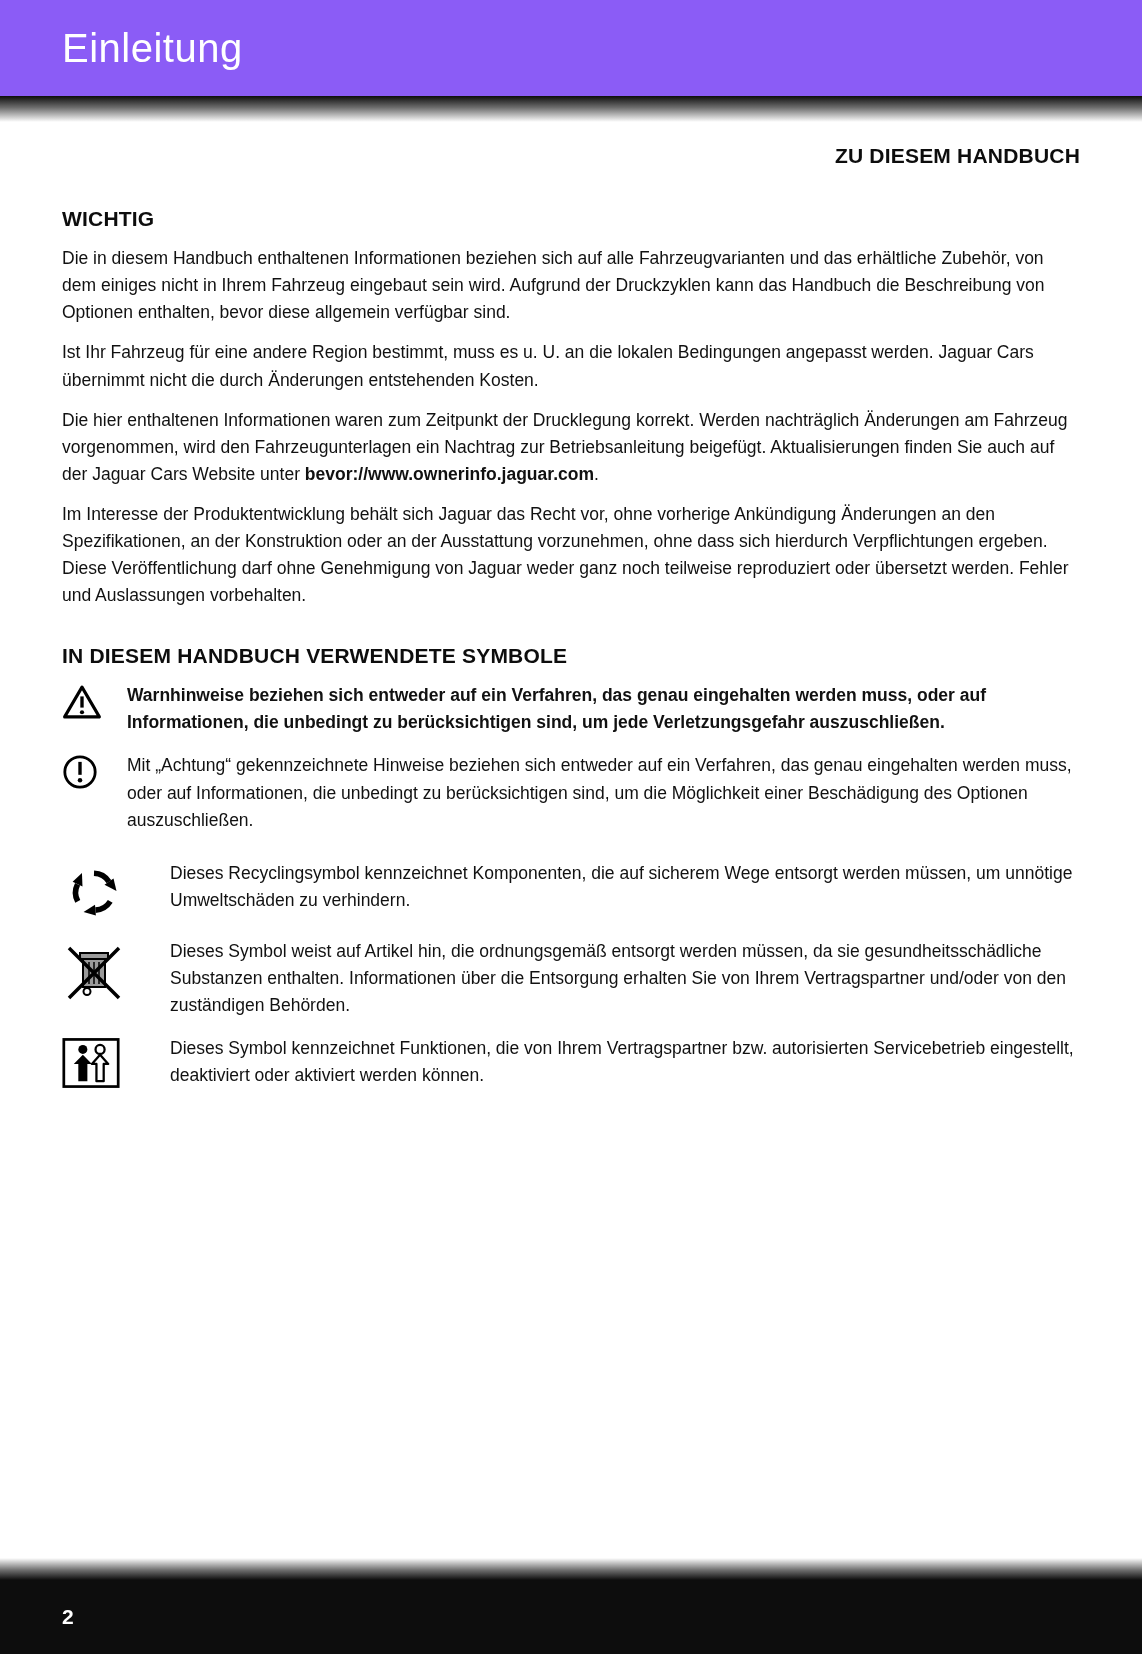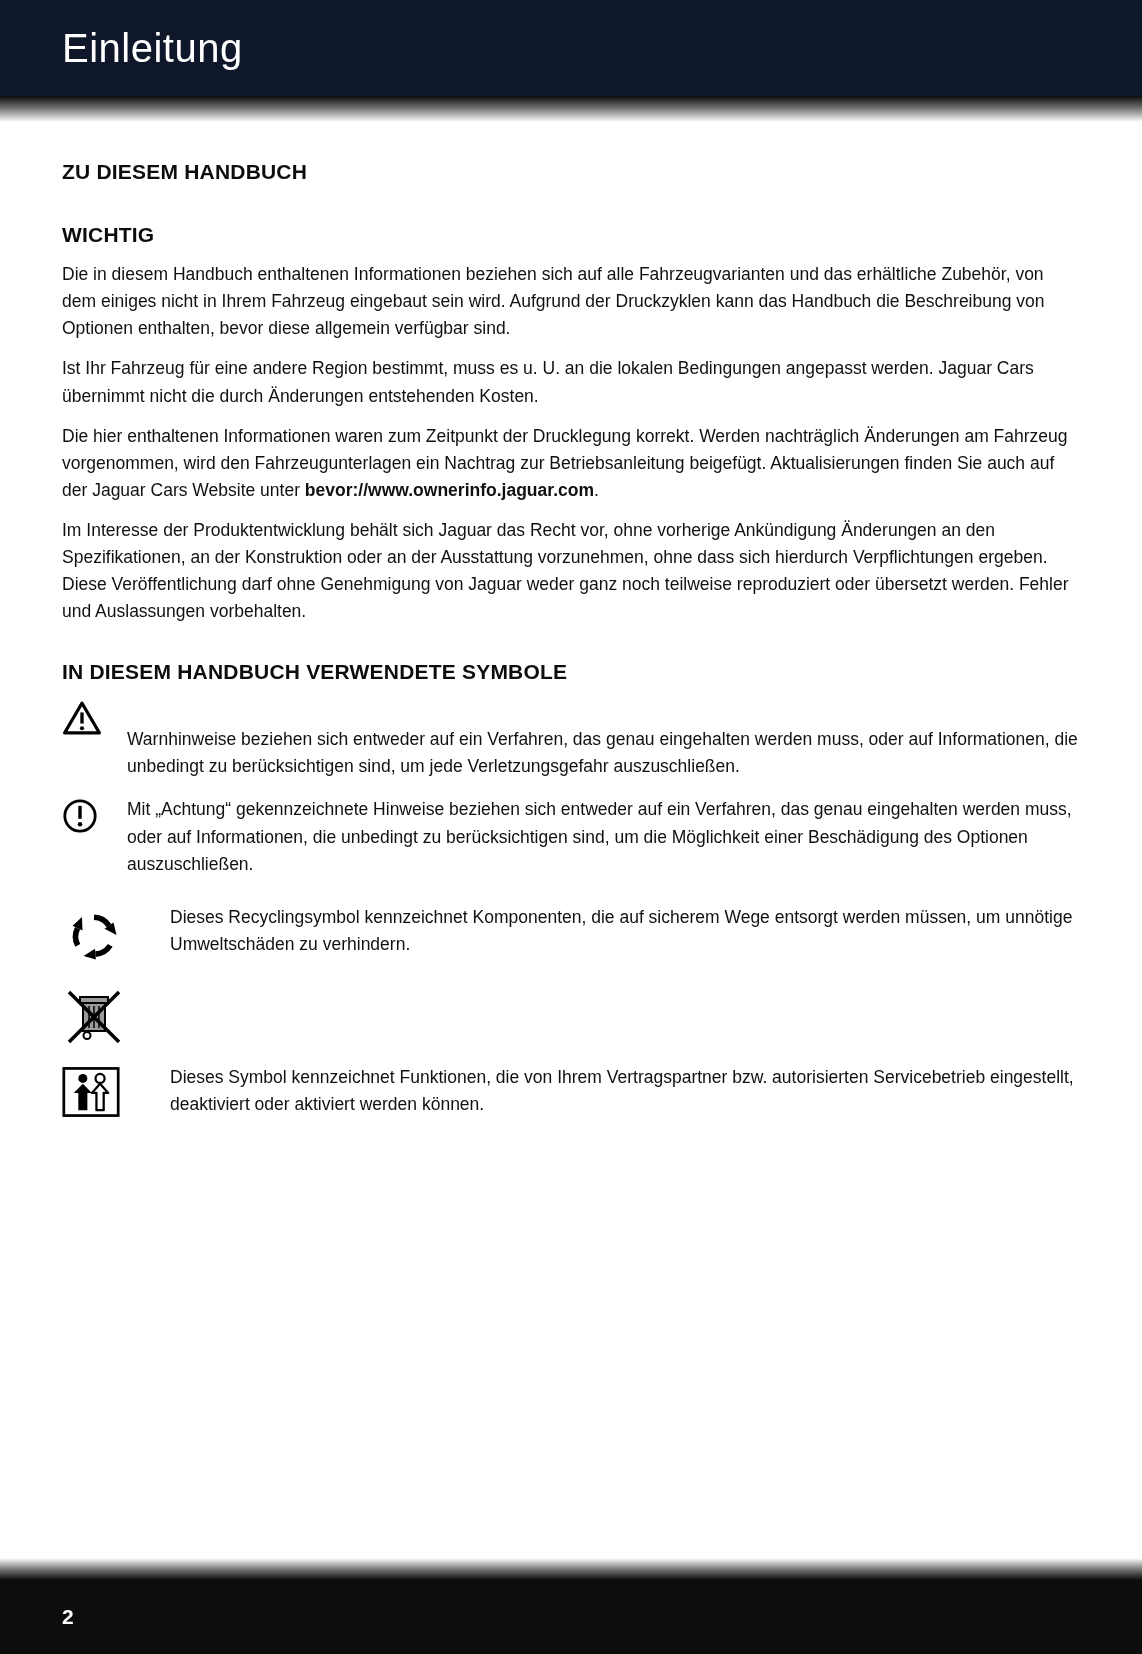--- a/index.html
+++ b/index.html
@@ -11,21 +11,21 @@
     min-height: 1654px;
     display: flex;
     flex-direction: column;
     font-family: "Liberation Sans", sans-serif;
     color: #111111;
     background: #ffffff;
   }
 
   
   .page-header {
-    background: #0f172a;
+    background: #8b5cf6;
     height: 96px;
     display: flex;
     align-items: center;
     padding-left: 62px;
   }
   .page-header h1 {
     margin: 0;
     color: #ffffff;
     font-size: 40px;
     font-weight: 400;
@@ -42,39 +42,39 @@
     font-size: 17.5px;
     line-height: 1.55;
   }
   h2 {
     font-size: 21px;
     font-weight: 700;
     letter-spacing: 0.2px;
     margin: 30px 0 10px 0;
     color: #0d0d0d;
   }
-  .content section:first-child h2 { margin-top: 28px; }
+  .content section:first-child h2 { margin-top: 12px; text-align: right; }
   p { margin: 0 0 13px 0; }
   p.italic { }
   .url { font-weight: 700; }
 
   
   .symbol-item {
     display: flex;
     align-items: flex-start;
     margin-bottom: 16px;
   }
   .symbol-item.gap-top { margin-top: 26px; }
   .symbol-icon {
     flex: 0 0 65px;
     padding-top: 2px;
   }
   .symbol-icon.large { flex: 0 0 108px; }
   .symbol-text { flex: 1 1 auto; margin: 0; }
-  .symbol-text.bold { font-weight: 400; margin-top: 28px; }
+  .symbol-text.bold { font-weight: 700; }
   svg { display: block; }
 
   
   .footer-fade {
     margin-top: auto;
     height: 22px;
     background: linear-gradient(to bottom, #ffffff 0%, #6e6e6e 55%, #0d0d0d 100%);
   }
   .page-footer {
     background: #0d0d0d;
@@ -160,20 +160,21 @@
           <svg viewBox="0 0 64 64" width="64" height="64" aria-hidden="true">
             <rect x="21" y="19" width="22" height="28" fill="#9a9a9a" stroke="#000" stroke-width="2"></rect>
             <line x1="27" y1="22" x2="27" y2="44" stroke="#000" stroke-width="1.5"></line>
             <line x1="32" y1="22" x2="32" y2="44" stroke="#000" stroke-width="1.5"></line>
             <line x1="37" y1="22" x2="37" y2="44" stroke="#000" stroke-width="1.5"></line>
             <rect x="18" y="13" width="28" height="6" fill="#9a9a9a" stroke="#000" stroke-width="2"></rect>
             <circle cx="25" cy="51.5" r="3.5" fill="none" stroke="#000" stroke-width="2"></circle>
             <path d="M7 8 L57 58 M57 8 L7 58" stroke="#000" stroke-width="3.5" fill="none"></path>
           </svg>
         </div>
+        <p class="symbol-text">Dieses Symbol weist auf Artikel hin, die ordnungsgemäß entsorgt werden müssen, da sie gesundheitsschädliche Substanzen enthalten. Informationen über die Entsorgung erhalten Sie von Ihrem Vertragspartner und/oder von den zuständigen Behörden.</p>
       </div>
 
       <div class="symbol-item">
         <div class="symbol-icon large">
           <svg viewBox="0 0 64 56" width="58" height="52" aria-hidden="true">
             <rect x="2" y="2" width="60" height="52" fill="none" stroke="#000" stroke-width="3"></rect>
             <circle cx="23" cy="13" r="5" fill="#000"></circle>
             <path d="M23 19 L13 29 L18 29 L18 48 L28 48 L28 29 L33 29 Z" fill="#000"></path>
             <circle cx="42" cy="13" r="5" fill="none" stroke="#000" stroke-width="2.5"></circle>
             <path d="M42 19 L33 29 L38 29 L38 48 L46 48 L46 29 L51 29 Z" fill="none" stroke="#000" stroke-width="2.5" stroke-linejoin="round"></path>

